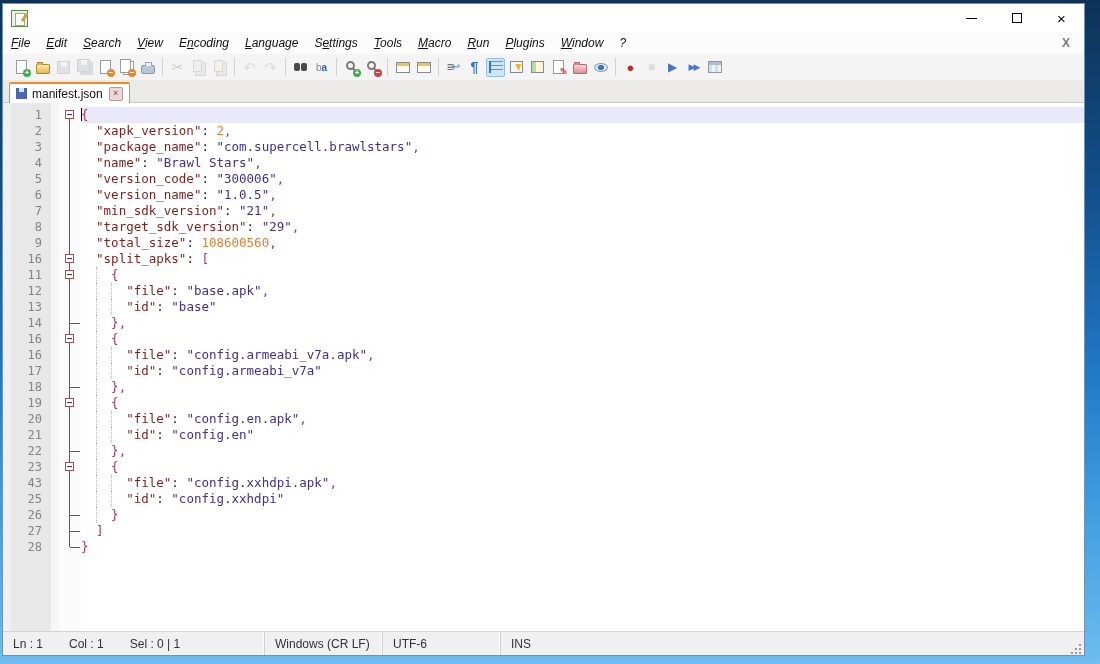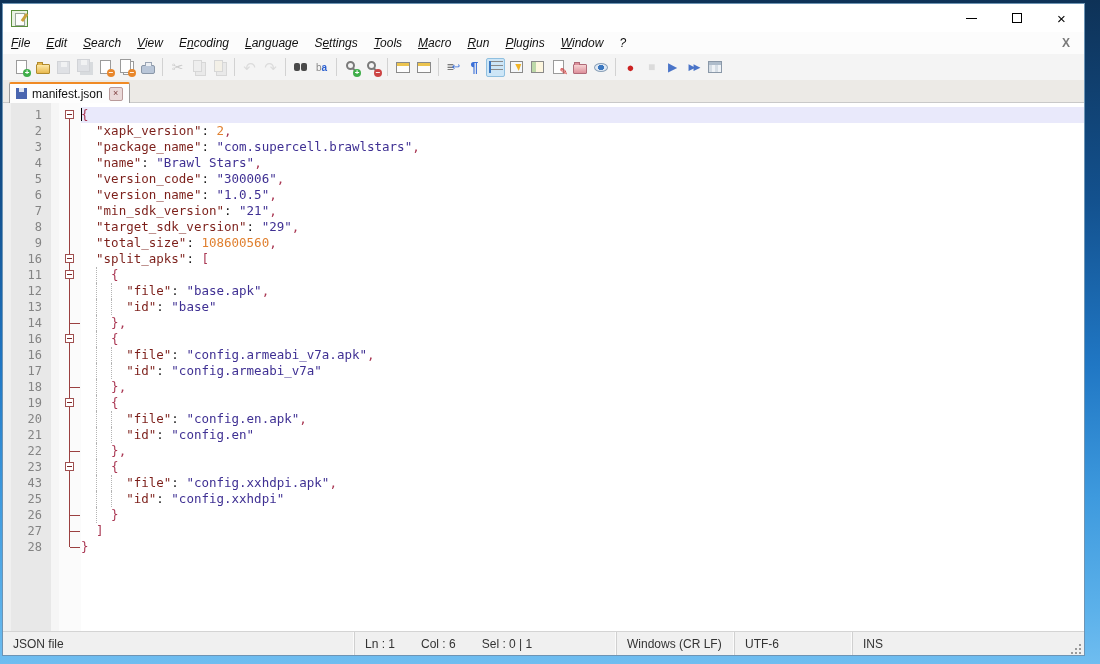--- a/index.html
+++ b/index.html
@@ -413,26 +413,23 @@
           <div class="code-row"><span class="guide" style="left:15.06px"></span><span class="guide" style="left:30.12px"></span>      <span class="tk-key">"file"</span><span class="tk-col">:</span> <span class="tk-str">"config.xxhdpi.apk"</span><span class="tk-op">,</span></div>
           <div class="code-row"><span class="guide" style="left:15.06px"></span><span class="guide" style="left:30.12px"></span>      <span class="tk-key">"id"</span><span class="tk-col">:</span> <span class="tk-str">"config.xxhdpi"</span></div>
           <div class="code-row"><span class="guide" style="left:15.06px"></span>    <span class="tk-op">}</span></div>
           <div class="code-row">  <span class="tk-op">]</span></div>
           <div class="code-row"><span class="tk-op">}</span></div>
         </div>
     </div>
   </div>
 
   <div class="statusbar">
-    <div class="sseg" style="flex:0 0 352px">
-      <span>JSON file</span>
-    </div>
     <div class="sseg gap" style="flex:0 0 262px">
       <span>Ln : 1</span>
-        <span>Col : 6</span>
+        <span>Col : 1</span>
         <span>Sel : 0 | 1</span>
     </div>
     <div class="sseg" style="flex:0 0 118px">
       <span>Windows (CR LF)</span>
     </div>
     <div class="sseg" style="flex:0 0 118px">
       <span>UTF-6</span>
     </div>
     <div class="sseg" style="flex:1 1 auto">
       <span>INS</span>

